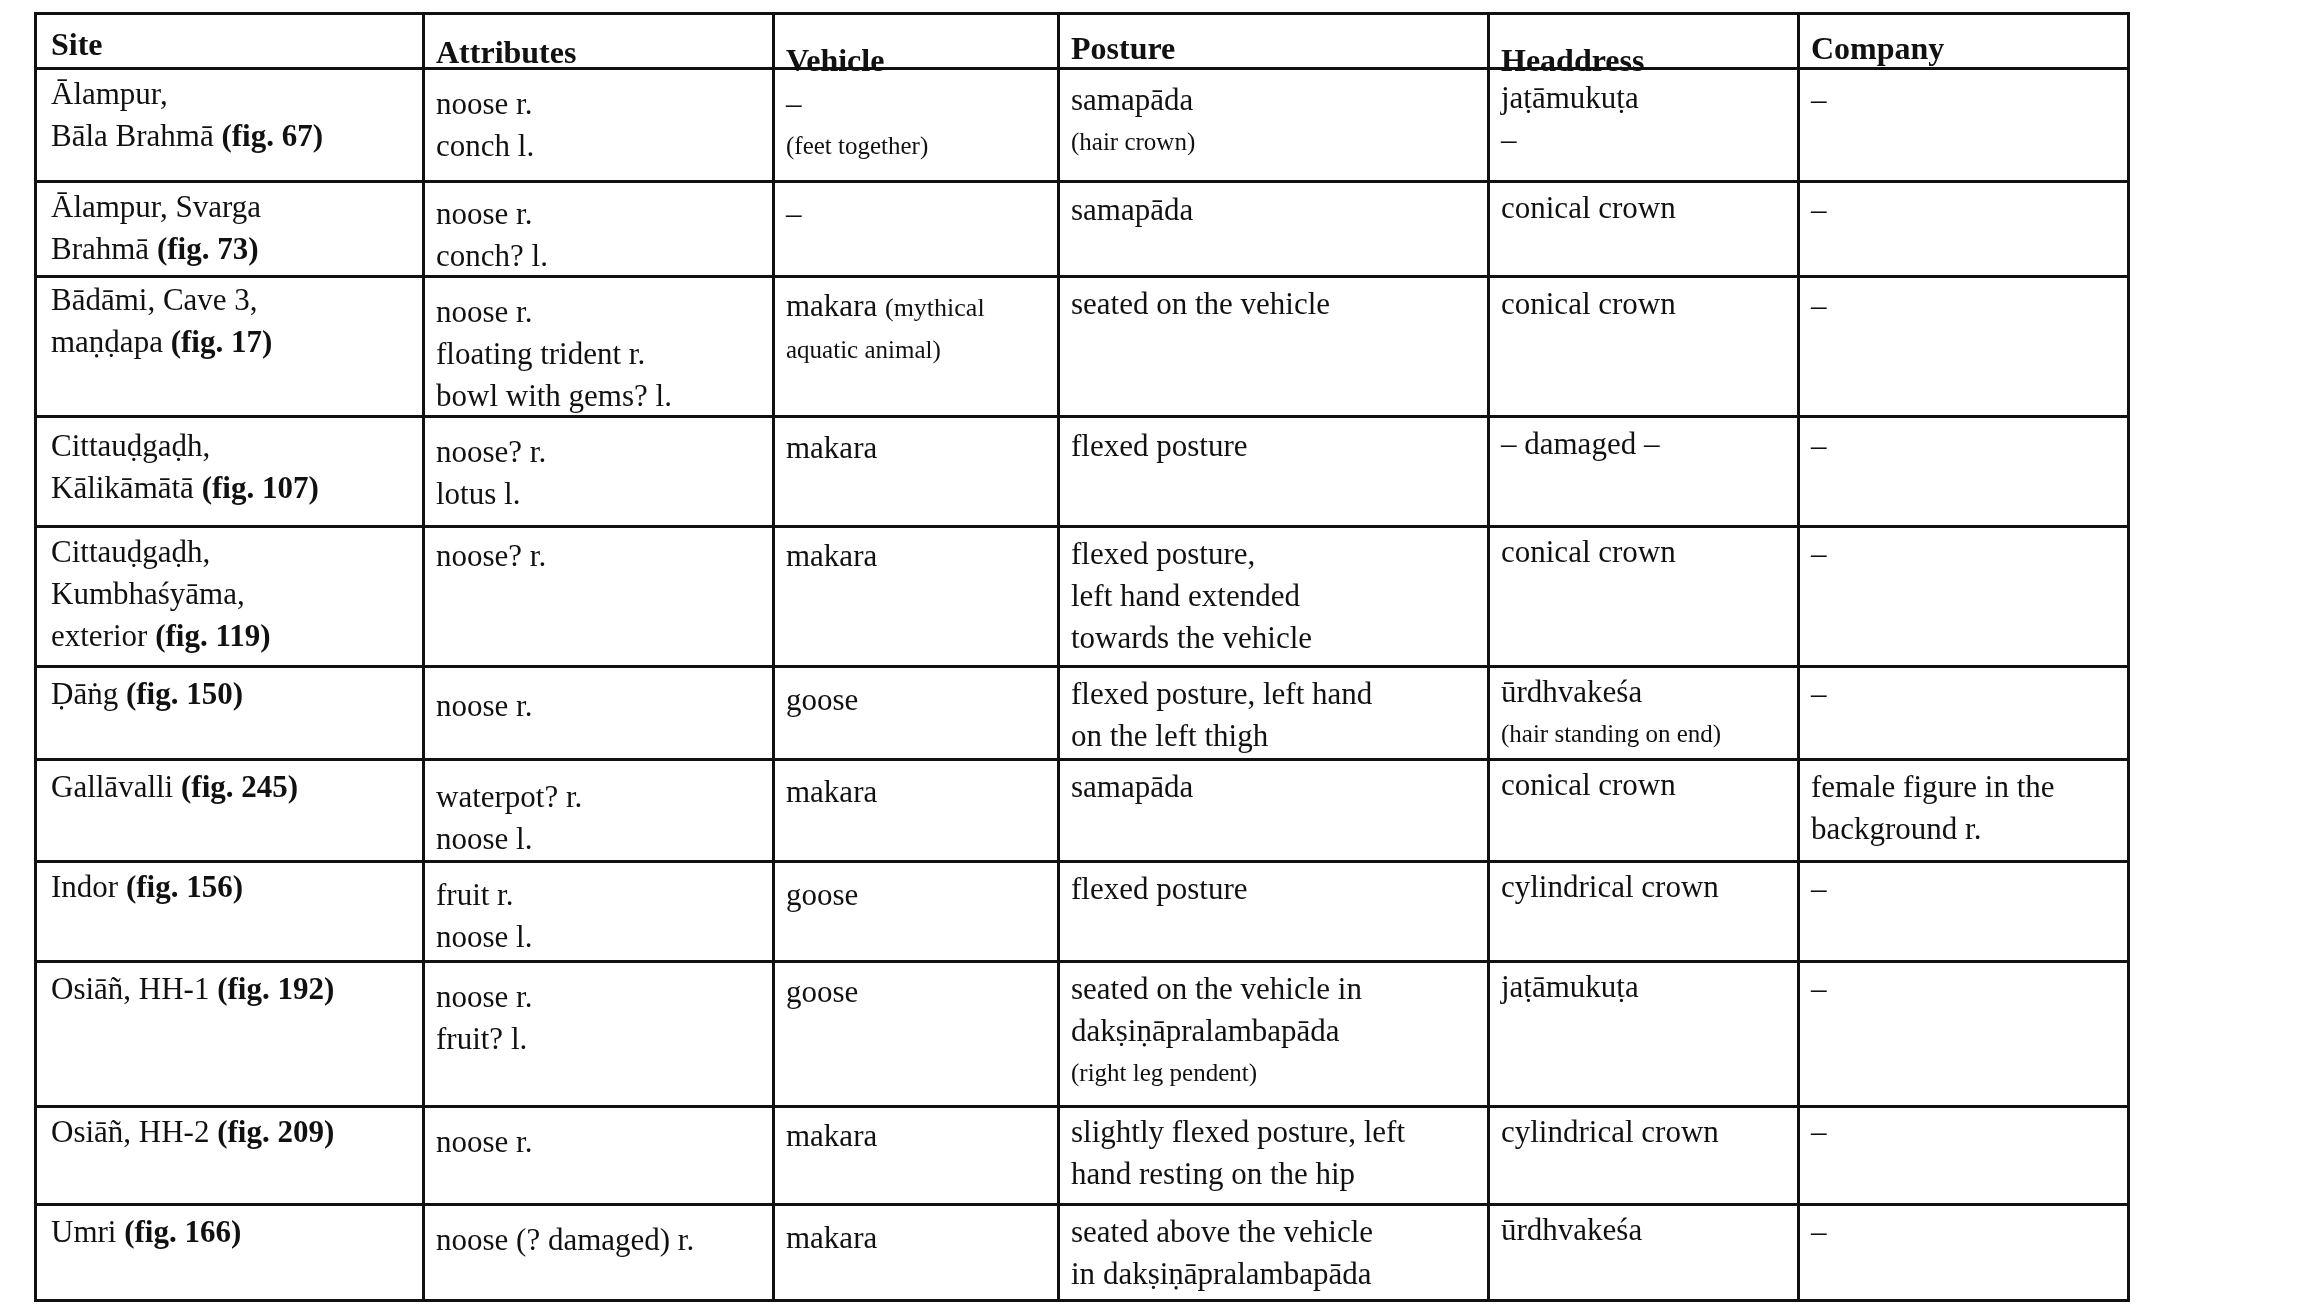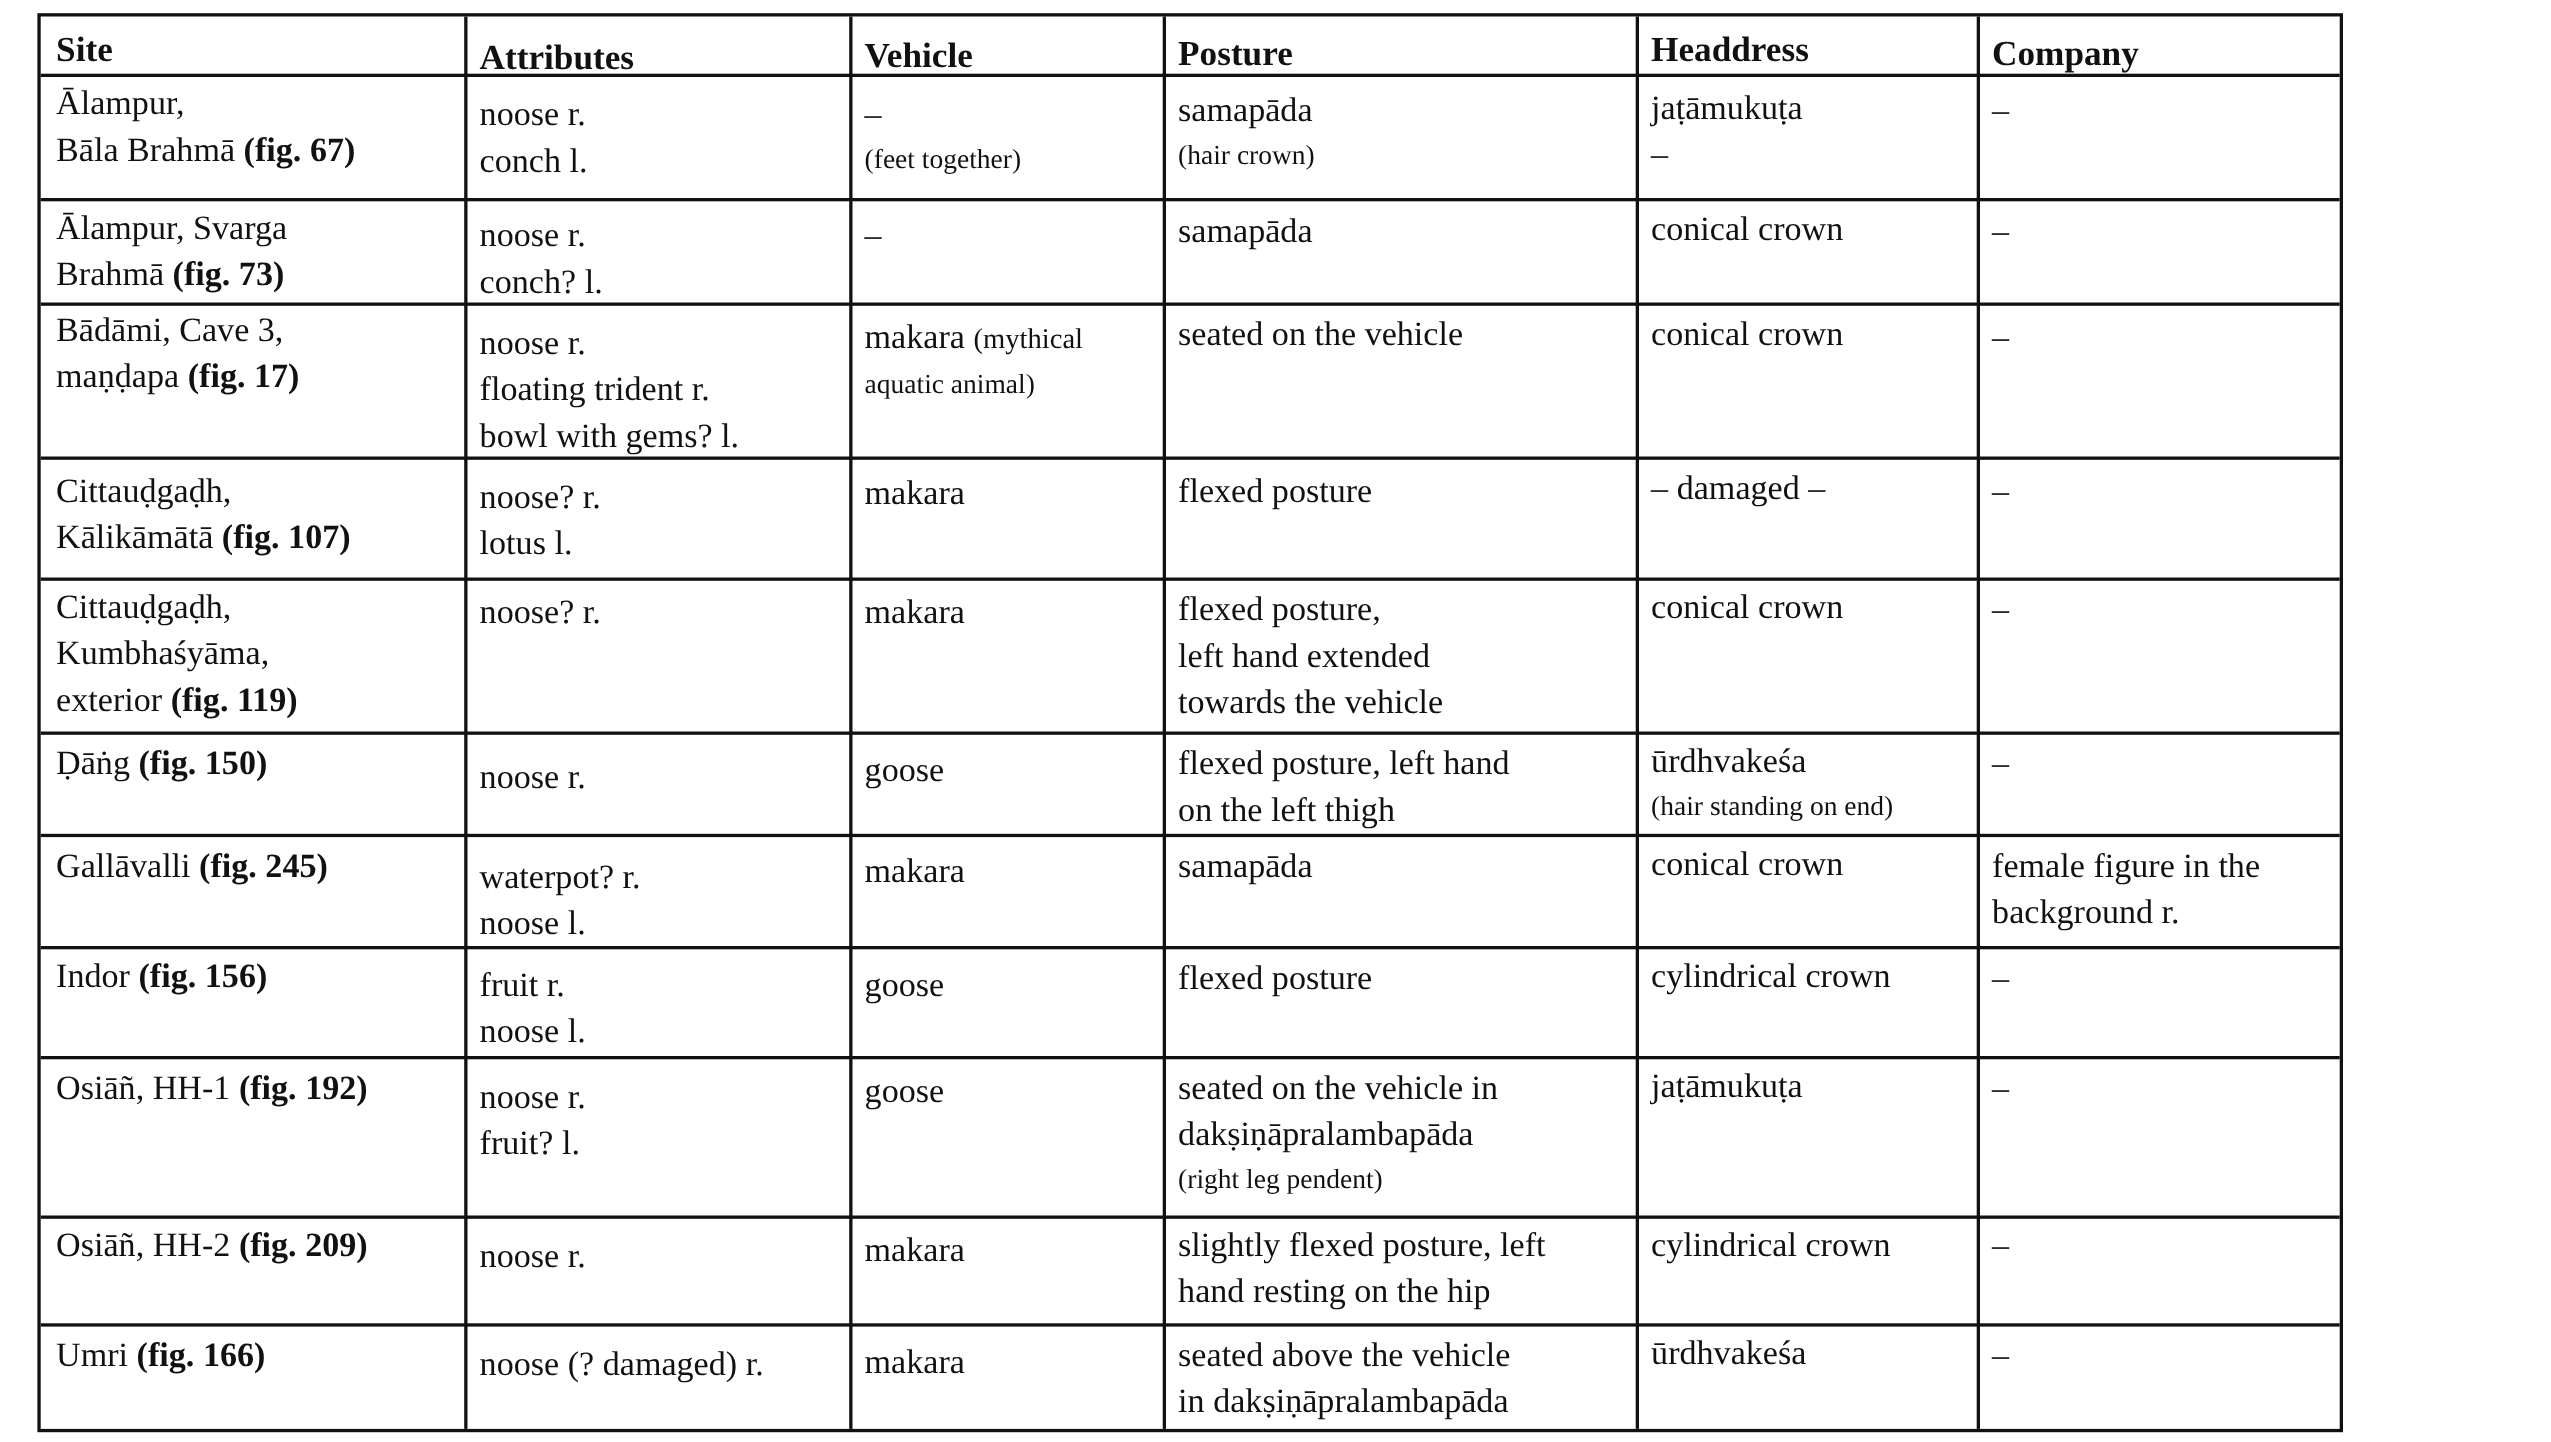--- a/index.html
+++ b/index.html
@@ -35,23 +35,23 @@
   <div class="hline" style="top:510px"></div>
   <div class="hline" style="top:650px"></div>
   <div class="hline" style="top:743px"></div>
   <div class="hline" style="top:845px"></div>
   <div class="hline" style="top:945px"></div>
   <div class="hline" style="top:1090px"></div>
   <div class="hline" style="top:1188px"></div>
 
   <div class="cell hdr" style="left:0;top:0;width:385px;height:52px">Site</div>
   <div class="cell hdr" style="left:385px;top:0;width:350px;height:52px;padding-top:16px">Attributes</div>
-  <div class="cell hdr" style="left:735px;top:0;width:285px;height:40px;padding-top:14px">Vehicle</div>
+  <div class="cell hdr" style="left:735px;top:0;width:285px;height:40px;padding-top:24px">Vehicle</div>
   <div class="cell hdr" style="left:1020px;top:0;width:430px;height:52px;padding-top:12px">Posture</div>
-  <div class="cell hdr" style="left:1450px;top:0;width:310px;height:52px;padding-top:8px">Headdress</div>
+  <div class="cell hdr" style="left:1450px;top:0;width:310px;height:52px;padding-top:24px">Headdress</div>
   <div class="cell hdr" style="left:1760px;top:0;width:336px;height:52px;padding-top:12px">Company</div>
 
   <div class="cell" style="left:0;top:52px;width:385px">
     <span class="line">Ālampur,</span>
     <span class="line"><span>Bāla Brahmā</span> <span class="bold">(fig. 67)</span></span>
   </div>
   <div class="cell" style="left:385px;top:62px;width:350px">
     <span class="line">noose r.</span>
     <span class="line">conch l.</span>
   </div>

